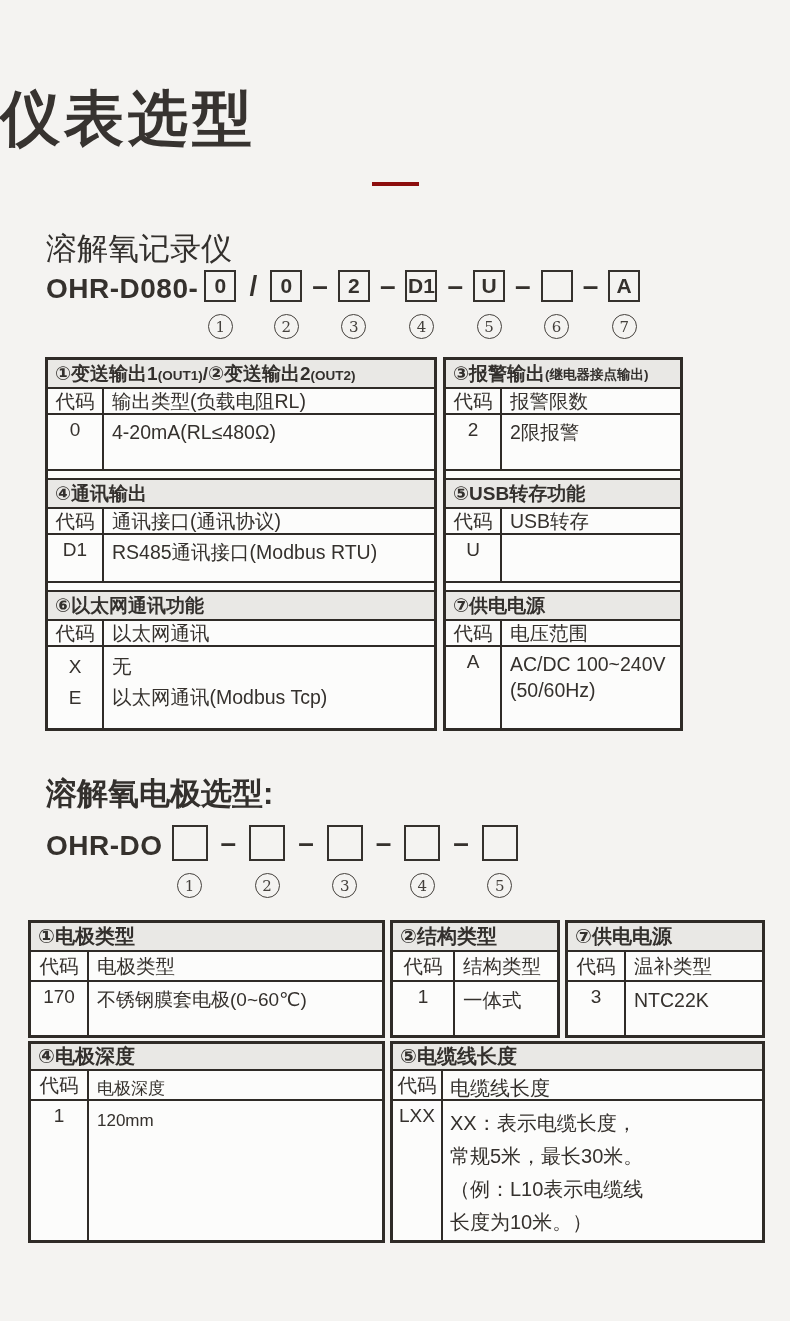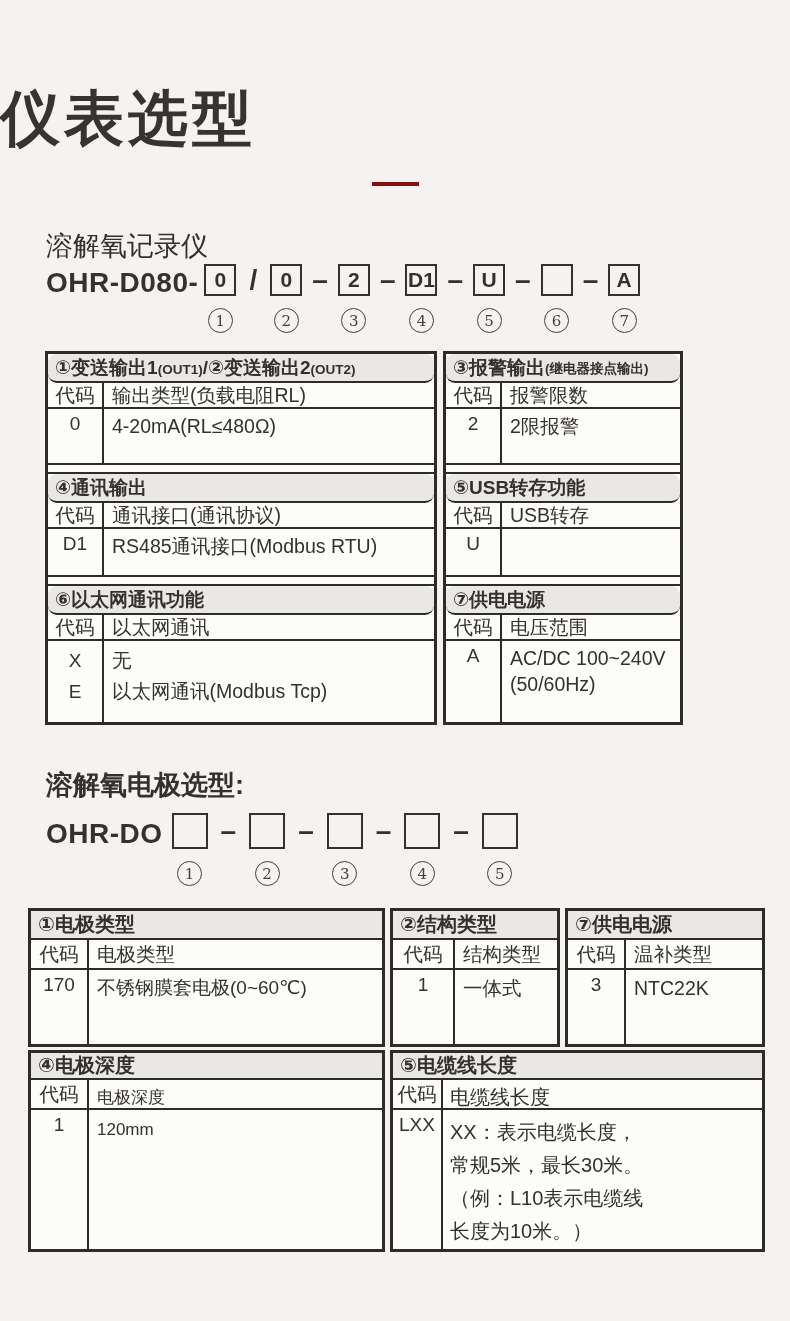--- a/index.html
+++ b/index.html
@@ -17,21 +17,21 @@
     margin-top:86px; 
     font-size:60px; font-weight:900; color:#373330;
     letter-spacing:4px; line-height:1.1;
   }
   .title-bar {
     width:47px; height:4px; background:#8c0d0d;
     margin:30px auto 0 auto;
   }
 
   
-  .sec-heading { margin:42px 0 0 46px; font-size:27px; color:#33302d; }
+  .sec-heading { margin:42px 0 0 46px; font-size:31px; color:#33302d; }
   .sec-heading.bold { font-weight:700; }
 
   .model-row { display:flex; align-items:flex-start; margin-left:46px; }
   .model-prefix { font-size:28px; font-weight:700; letter-spacing:0.5px; padding-top:3px; white-space:nowrap; }
   .slot { display:flex; flex-direction:column; align-items:center; }
   .mbox {
     width:32px; height:32px; border:2.5px solid #35312d; background:transparent;
     display:flex; align-items:center; justify-content:center;
     font-size:21px; font-weight:700; color:#35312d;
   }
@@ -81,32 +81,32 @@
   }
   .dat .lcol { justify-content:flex-start; padding-top:4px; }
   .sub .ccol, .sub .lcol { font-size:19.5px; }
   .stack > div { line-height:31px; }
   .codeface { font-size:19px; letter-spacing:0; }
 
   
   .t1 { margin:18px 0 0 45px; width:700px; }
   .t1 .half.lh { width:392px; height:374px; margin-right:6px; }
   .t1 .half.rh { width:240px; height:374px; }
-  .t1 .hd { height:29px;border-radius:9px; }
+  .t1 .hd { height:29px; }
   .t1 .sub { height:26px; }
   .t1 .d1l, .t1 .d1r { height:56px; }
   .t1 .d2l, .t1 .d2r { height:48px; }
   .t1 .ccol { width:56px; }
 
   
   .note { margin:16px 0 0 47px; font-size:19px; font-weight:700; color:#33302d; }
 
   
   .t2 { margin:22px 0 0 28px; width:737px; }
-  .t2 .bandA { display:flex; height:139px; }
+  .t2 .bandA { display:flex; height:118px; }
   .t2 .bandB { display:flex; height:202px; margin-top:3px; }
   .t2 .half { height:100%; }
   .t2a { width:357px; margin-right:5px; }
   .t2b { width:170px; margin-right:5px; }
   .t2c { width:200px; }
   .t2d { width:357px; margin-right:5px; }
   .t2e { width:375px; }
   .bandA .hd { height:29px; font-size:20px; }
   .bandA .sub { height:30px; }
   .bandB .hd { height:27px; font-size:20px; }

